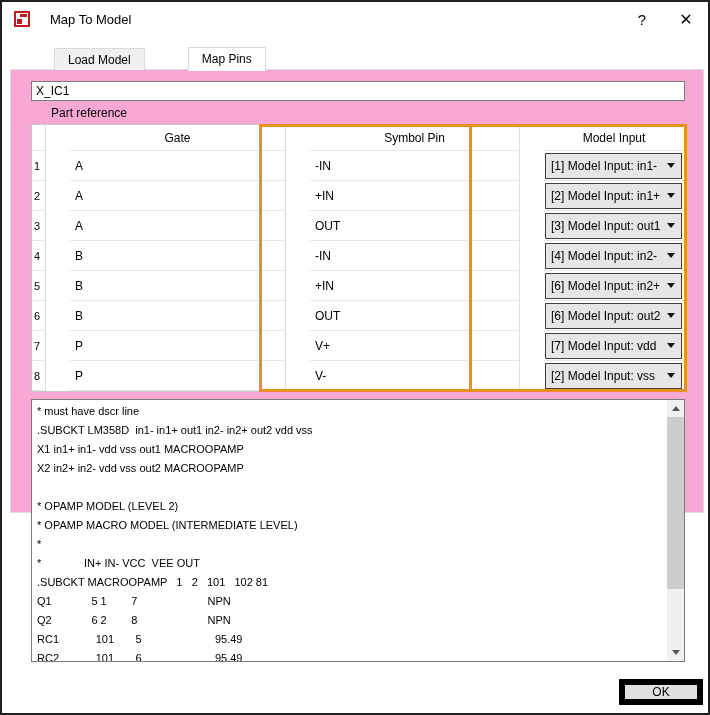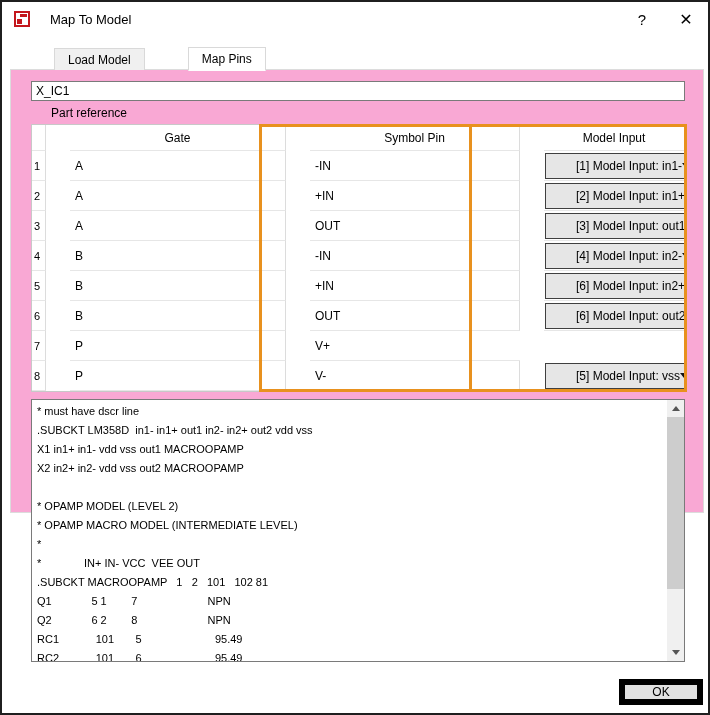--- a/index.html
+++ b/index.html
@@ -32,21 +32,21 @@
   .grid-table { position:absolute; left:20px; top:54px; width:654px; height:268px; border:1px solid #c8c8c8; background:#fff; }
   .trow { display:grid; grid-template-columns:14px 216px 210px 1fr; height:30px;gap:24px; }
   .trow.header { height:26px; }
   .tcell { border-right:1px solid #dcdcdc; border-bottom:1px solid #e6e6e6; display:flex; align-items:center; font-size:12px; padding-left:5px; overflow:hidden; }
   .tcell:last-child { border-right:none; }
   .trow.header .tcell { justify-content:center; padding-left:0; }
   .tcell.num { font-size:11px; padding-left:2px; }
   .tcell.model { padding:0; }
 
   .combo { flex:1; height:26px; margin:1px 2px 1px 1px; background:#e6e6e6; border:1px solid #3f3f3f; display:flex; align-items:center; font-size:12px; padding-left:5px; cursor:default; }
-  .combo-text { white-space:nowrap; overflow:hidden;margin-left:25px; }
+  .combo-text { white-space:nowrap; overflow:hidden; }
   .combo-arrow { margin-left:auto; margin-right:6px; width:0; height:0; border-left:4px solid transparent; border-right:4px solid transparent; border-top:5px solid #141414; flex:0 0 auto; }
 
   
   .hl-box { position:absolute; left:227px; top:-1px; width:428px; height:268px; border:3px solid #e8911e; pointer-events:none; }
   .hl-divider { position:absolute; left:437px; top:0; width:3px; height:266px; background:#e8911e; pointer-events:none; }
 
   
   .textbox { position:absolute; left:20px; top:329px; width:654px; height:263px; border:1px solid #7a7a7a; background:#fff; display:flex; }
   .textbox-content { flex:1; font-size:11px; line-height:19px; white-space:pre; overflow:hidden; padding:2px 0 0 5px; font-family:"Liberation Sans", sans-serif; }
   .vscroll { width:17px; background:#f0f0f0; position:relative; flex:0 0 auto; }
@@ -162,29 +162,35 @@
             <span class="combo-text">[6] Model Input: out2</span>
             <span class="combo-arrow"></span>
           </div>
         </div>
       </div>
 
       <div class="trow">
         <div class="tcell num">7</div>
         <div class="tcell">P</div>
         <div class="tcell">V+</div>
+        <div class="tcell model">
+          <div class="combo">
+            <span class="combo-text">[7] Model Input: vdd</span>
+            <span class="combo-arrow"></span>
+          </div>
+        </div>
       </div>
 
       <div class="trow">
         <div class="tcell num">8</div>
         <div class="tcell">P</div>
         <div class="tcell">V-</div>
         <div class="tcell model">
           <div class="combo">
-            <span class="combo-text">[5] Model Input: vss</span>
+            <span class="combo-text">[2] Model Input: vss</span>
             <span class="combo-arrow"></span>
           </div>
         </div>
       </div>
 
       <div class="hl-box"></div>
       <div class="hl-divider"></div>
     </div>
 
     <div class="textbox">

